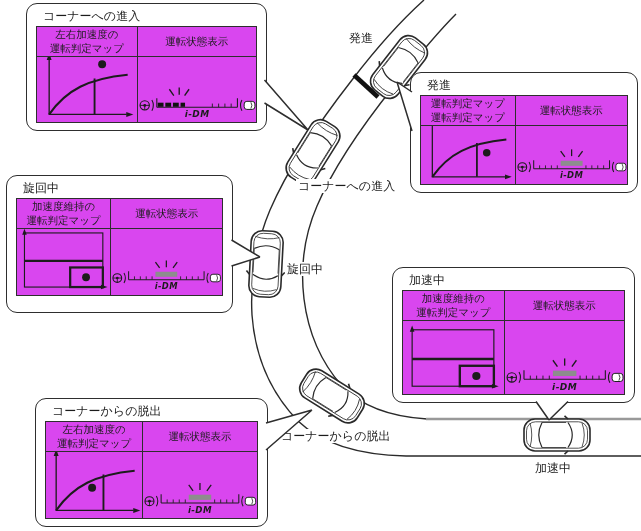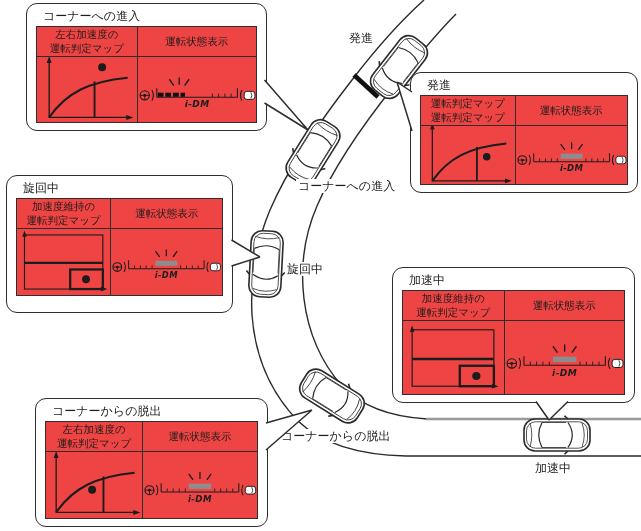--- a/index.html
+++ b/index.html
@@ -13,28 +13,28 @@
     background:#fff;padding:1px 2px;white-space:nowrap;color:#1c1c1c;
   }
   .callout{
     position:absolute;z-index:3;box-sizing:border-box;background:#fff;
     border:1.6px solid #2e2e2e;border-radius:11px;
     padding:4px 9px 7px 9px;display:flex;flex-direction:column;
   }
   .callout-title{font-size:12px;line-height:1.2;margin:1px 0 3px 7px;white-space:nowrap;}
   .ctable{
     flex:1;display:grid;grid-template-columns:46% 54%;grid-template-rows:30px 1fr;
-    border:1px solid #2e2e2e;background:#ef4444;min-height:0;
+    border:1px solid #2e2e2e;background:#d946ef;min-height:0;
   }
   .hcell{
     display:flex;flex-direction:column;align-items:center;justify-content:center;
     font-size:10.5px;line-height:1.3;border-bottom:1px solid #2e2e2e;white-space:nowrap;
   }
   .hcell.left{border-right:1px solid #2e2e2e;}
-  .bcell{display:flex;align-items:center;justify-content:center;min-height:0;overflow:hidden;}
+  .bcell{display:flex;align-items:flex-end;justify-content:center;min-height:0;overflow:hidden;}
   .bcell.left{border-right:1px solid #2e2e2e;}
   #tails-layer{position:absolute;left:0;top:0;z-index:4;pointer-events:none;}
   svg{display:block;}
   .idm-text{font-size:10px;font-weight:bold;font-style:italic;letter-spacing:0.5px;}
 </style>
 </head>
 <body>
 
 <div id="canvas">
 

